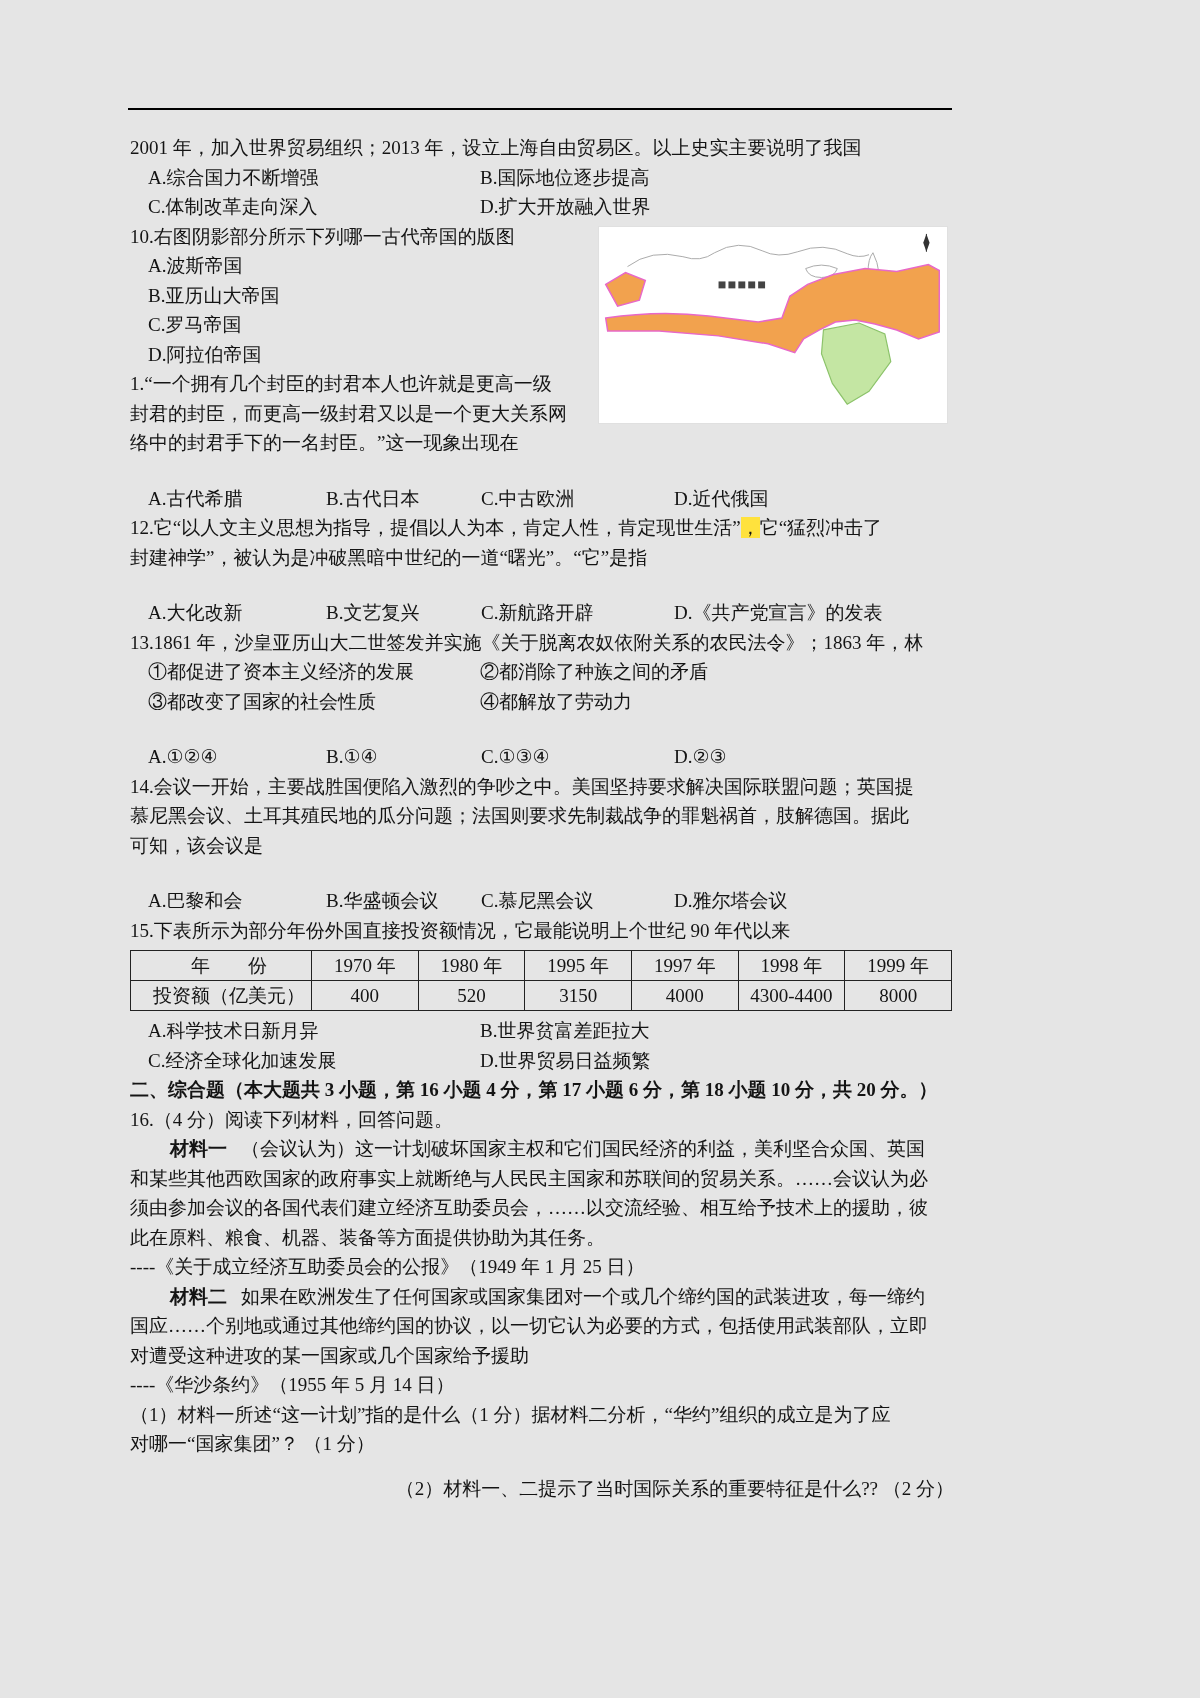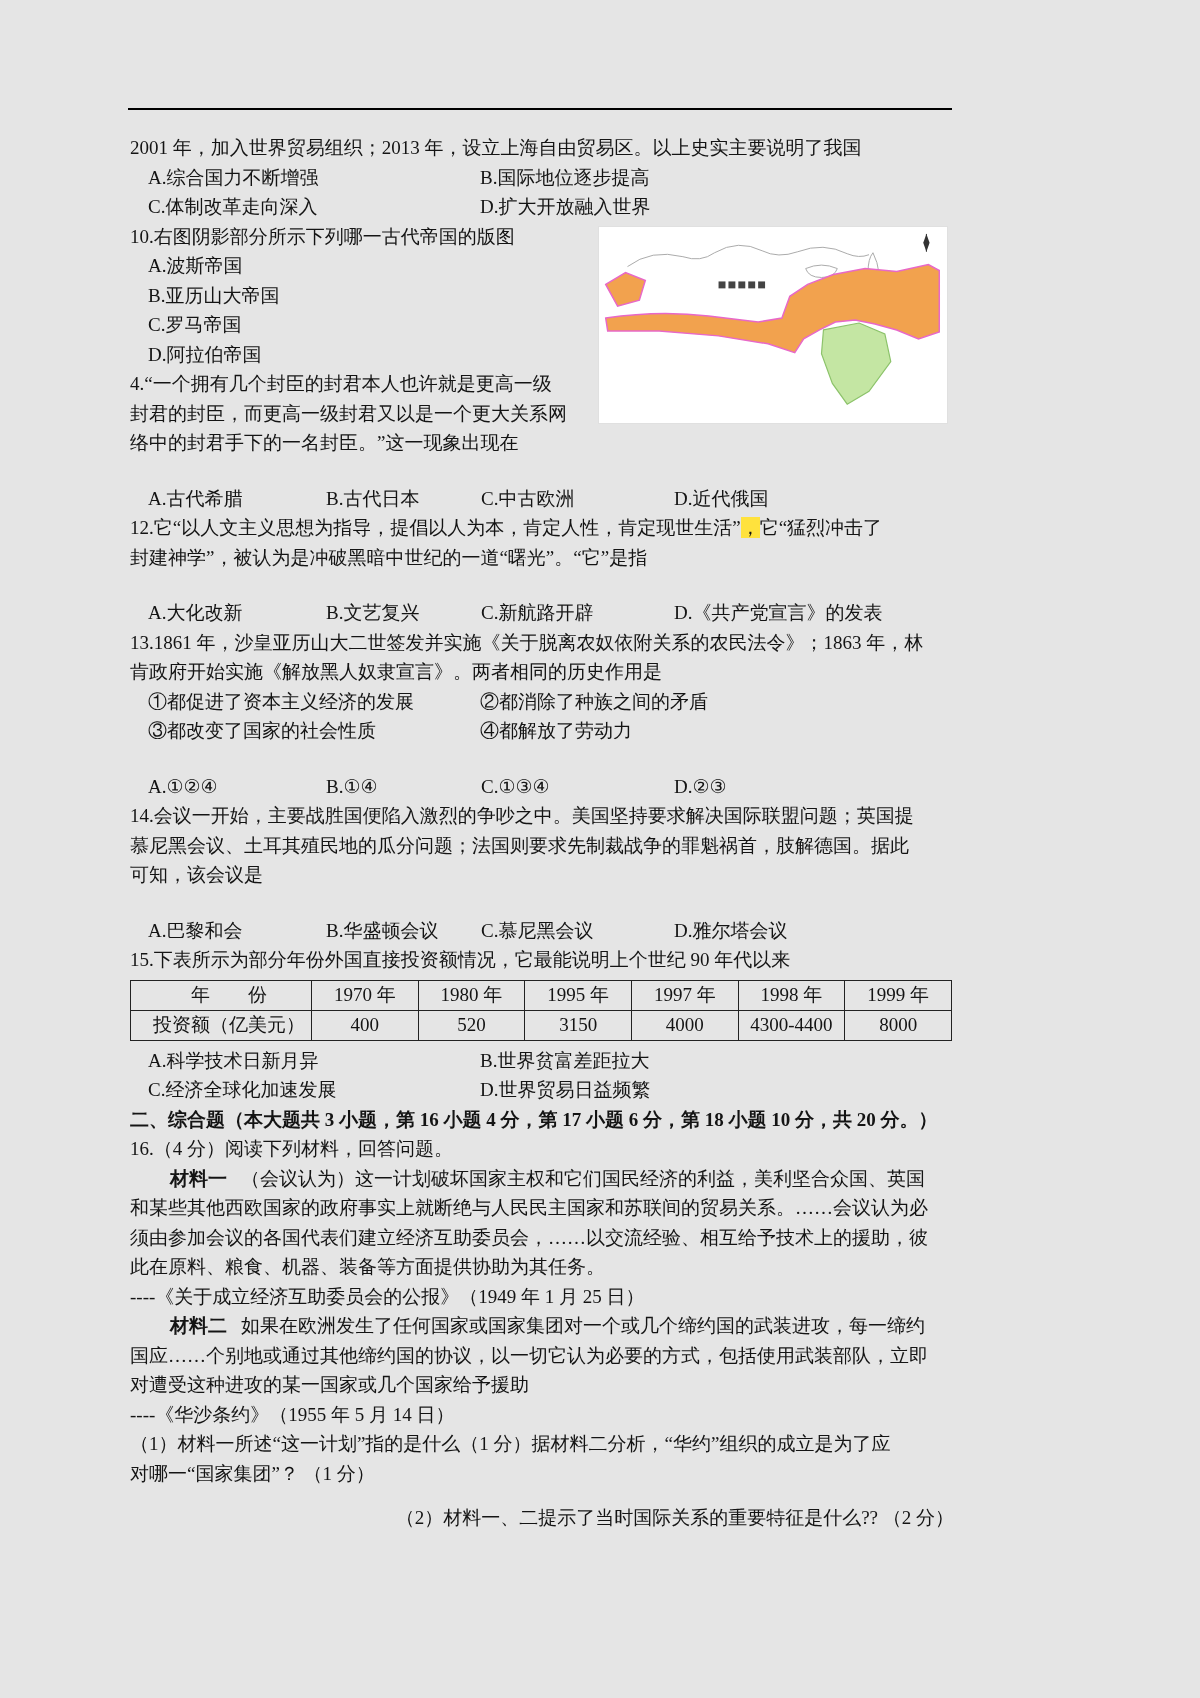--- a/index.html
+++ b/index.html
@@ -80,37 +80,36 @@
         </g>
       </svg>
     </div>
 
     <div class="L">10.右图阴影部分所示下列哪一古代帝国的版图</div>
     <div class="L opt">A.波斯帝国</div>
     <div class="L opt">B.亚历山大帝国</div>
     <div class="L opt">C.罗马帝国</div>
     <div class="L opt">D.阿拉伯帝国</div>
 
-    <div class="L">4.“一个拥有几个封臣的封君本人也许就是更高一级</div>
+    <div class="L">1.“一个拥有几个封臣的封君本人也许就是更高一级</div>
     <div class="L">封君的封臣，而更高一级封君又以是一个更大关系网</div>
     <div class="L">络中的封君手下的一名封臣。”这一现象出现在</div>
     <div class="L opt cols4">
       <span>A.古代希腊</span><span>B.古代日本</span><span>C.中古欧洲</span><span>D.近代俄国</span>
     </div>
 
     <div class="L">
       <span>12.它“以人文主义思想为指导，提倡以人为本，肯定人性，肯定现世生活”</span><span class="hl">，</span><span>它“猛烈冲击了</span>
     </div>
     <div class="L">封建神学”，被认为是冲破黑暗中世纪的一道“曙光”。“它”是指</div>
     <div class="L opt cols4">
       <span>A.大化改新</span><span>B.文艺复兴</span><span>C.新航路开辟</span><span>D.《共产党宣言》的发表</span>
     </div>
 
     <div class="L">13.1861 年，沙皇亚历山大二世签发并实施《关于脱离农奴依附关系的农民法令》；1863 年，林</div>
-    <div class="L">肯政府开始实施《解放黑人奴隶宣言》。两者相同的历史作用是</div>
     <div class="L opt cols2">
       <span>①都促进了资本主义经济的发展</span><span>②都消除了种族之间的矛盾</span>
     </div>
     <div class="L opt cols2">
       <span>③都改变了国家的社会性质</span><span>④都解放了劳动力</span>
     </div>
     <div class="L opt cols4">
       <span>A.①②④</span><span>B.①④</span><span>C.①③④</span><span>D.②③</span>
     </div>
 

